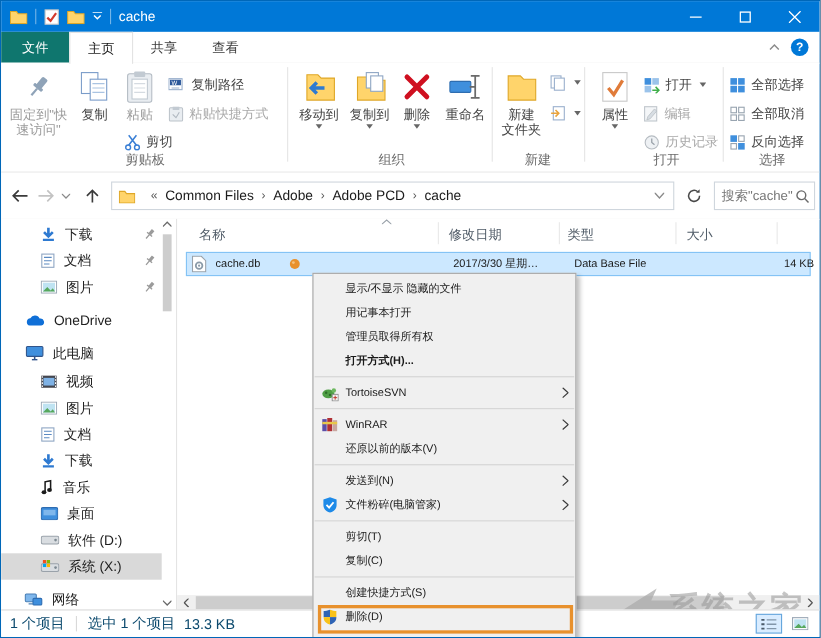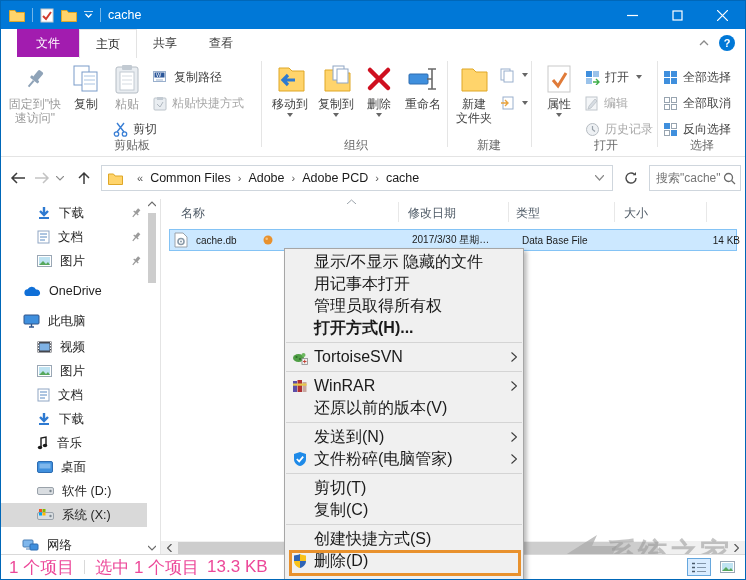--- a/index.html
+++ b/index.html
@@ -11,21 +11,21 @@
 
   
   .titlebar{position:absolute;top:0;left:0;right:0;height:28px;background:#0078d7;display:flex;align-items:center;color:#fff;}
   .tb-left{display:flex;align-items:center;gap:7px;padding-left:8px;flex:1;}
   .tb-sep{width:1px;height:14px;background:rgba(255,255,255,.45);}
   .tb-title{font-size:12.5px;}
   .wbtn{width:45px;height:28px;display:flex;align-items:center;justify-content:center;}
 
   
   .tabrow{position:absolute;top:28px;left:0;right:0;height:28px;background:#fff;border-bottom:1px solid #e8e8e8;display:flex;align-items:stretch;}
-  .tab-file{background:#a21caf;color:#fff;padding:0 19px;display:flex;align-items:center;margin-left:16px;}
+  .tab-file{background:#0f766e;color:#fff;padding:0 19px;display:flex;align-items:center;margin-left:0;}
   .tab{padding:0 16px;display:flex;align-items:center;color:#3b3b3b;}
   .tab.active{background:#fff;border:1px solid #e3e3e3;border-bottom:none;color:#1a1a1a;margin-bottom:-1px;z-index:2;}
   .tab-right{margin-left:auto;display:flex;align-items:center;gap:10px;padding-right:10px;}
   .help-circle{width:16px;height:16px;border-radius:50%;background:#0078d7;color:#fff;font-size:11px;font-weight:bold;display:flex;align-items:center;justify-content:center;}
 
   
   .ribbon{position:absolute;top:56px;left:0;right:0;height:99px;background:#fff;border-bottom:1px solid #e4e4e4;}
   .vsep{position:absolute;top:4px;height:86px;width:1px;background:#e5e5e5;}
   .grouplabel{position:absolute;top:80px;height:14px;width:90px;text-align:center;color:#6a6a6a;font-size:12px;}
   .rbtn{position:absolute;top:4px;display:flex;flex-direction:column;align-items:center;text-align:center;line-height:14px;color:#444;}
@@ -60,27 +60,27 @@
   .filearea{position:absolute;left:160px;right:0;top:0;bottom:0;}
   .colhead{position:absolute;top:0;left:0;right:0;height:26px;color:#4e5a66;font-size:12px;}
   .colhead .ch{position:absolute;top:6px;}
   .coldiv{position:absolute;top:3px;height:20px;width:1px;background:#e8e8e8;}
   .filerow{position:absolute;left:8px;right:8px;top:30px;height:22px;background:#cce8ff;border:1px solid #84c3f5;box-sizing:border-box;display:flex;align-items:center;font-size:10px;color:#1b1b1b;}
   .hscroll{position:absolute;left:0;right:0;bottom:0;height:14px;background:#f0f0f0;display:flex;align-items:center;}
   .hthumb{position:absolute;left:17px;width:480px;top:1px;bottom:1px;background:#cdcdcd;}
   .harrow{width:17px;height:14px;display:flex;align-items:center;justify-content:center;z-index:6;}
 
   
-  .statusbar{position:absolute;left:0;right:0;bottom:0;height:24px;background:#fff;border-top:1px solid #d9d9d9;display:flex;align-items:center;font-size:17px;color:#ec4899;z-index:7;}
+  .statusbar{position:absolute;left:0;right:0;bottom:0;height:24px;background:#fff;border-top:1px solid #d9d9d9;display:flex;align-items:center;font-size:13px;color:#0c4a6e;z-index:7;}
   .st-sep{width:1px;height:14px;background:#d9d9d9;margin:0 10px;}
   .viewbtn{width:24px;height:18px;border:1px solid transparent;display:flex;align-items:center;justify-content:center;box-sizing:border-box;}
   .viewbtn.active{border-color:#66a7dd;background:#d9ecff;}
 
   
-  .ctxmenu{position:absolute;left:283px;top:247px;width:240px;height:333px;background:#f0f0f0;border:1px solid #a6a6a6;box-shadow:3px 3px 4px rgba(0,0,0,.25);box-sizing:border-box;z-index:50;padding-top:2px;font-size:16px;color:#1a1a1a;}
+  .ctxmenu{position:absolute;left:283px;top:247px;width:240px;height:333px;background:#f0f0f0;border:1px solid #a6a6a6;box-shadow:3px 3px 4px rgba(0,0,0,.25);box-sizing:border-box;z-index:50;padding-top:2px;font-size:10px;color:#1a1a1a;}
   .mi{height:22px;display:flex;align-items:center;padding:0 6px 0 7px;}
   .mi .mi-ic{width:22px;display:flex;align-items:center;justify-content:flex-start;}
   .mi .mi-label{flex:1;white-space:nowrap;}
   .mi.bold .mi-label{font-weight:bold;}
   .msep{height:7px;display:flex;align-items:center;padding:0 1px;}
   .msep::after{content:"";flex:1;height:1px;background:#d4d4d4;}
 
   .hlbox{position:absolute;left:288px;top:549px;width:232px;height:26px;border:3px solid #e8912d;box-sizing:border-box;z-index:60;}
 
   

